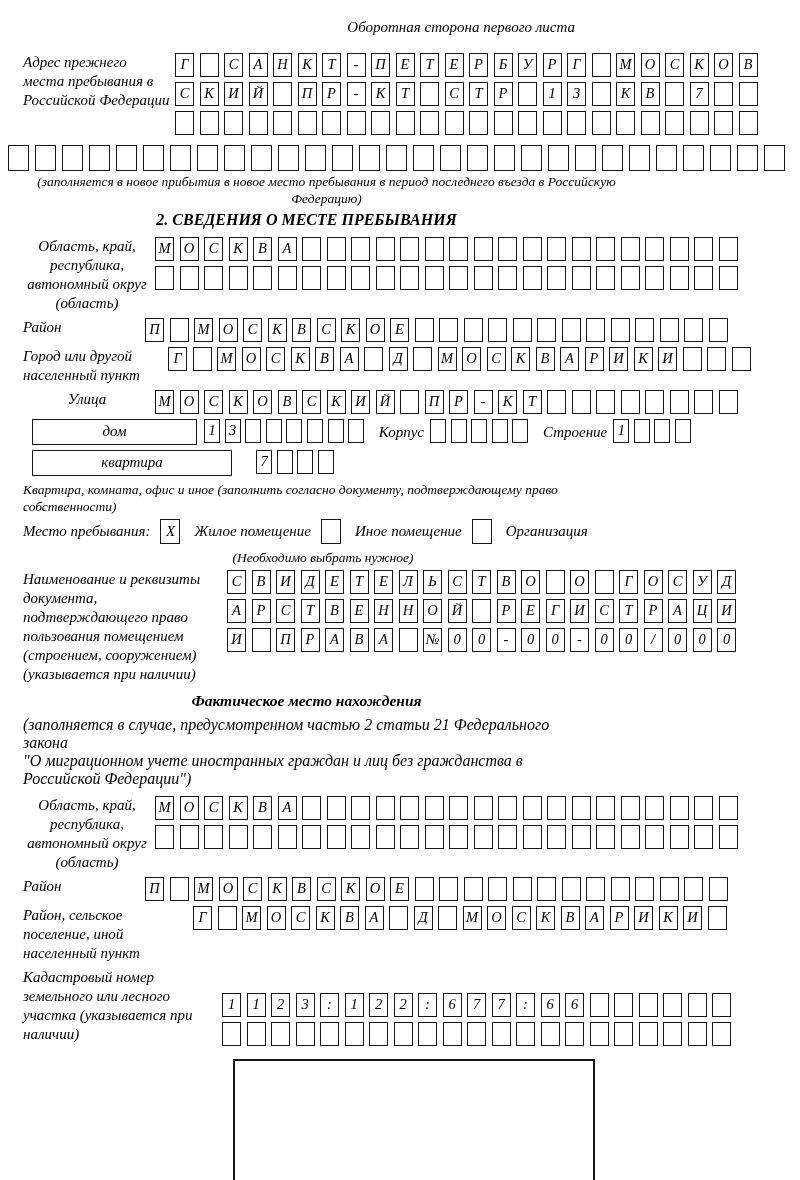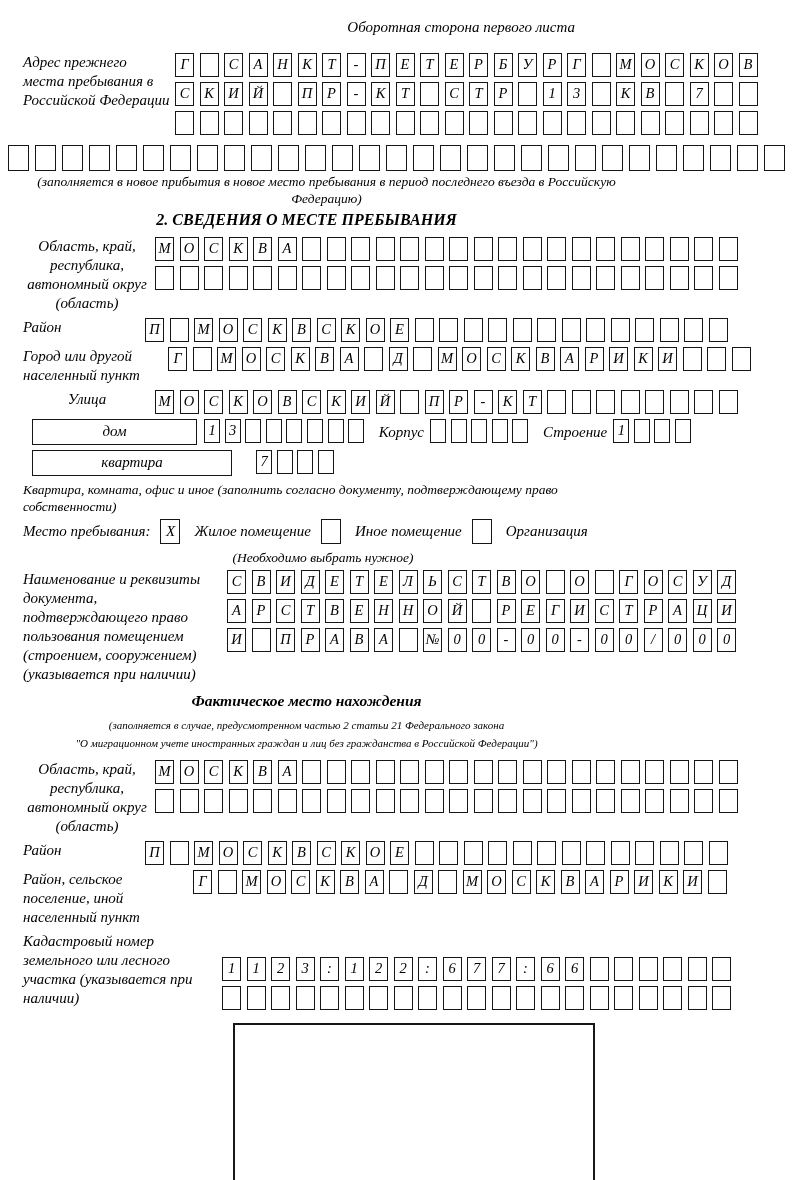--- a/index.html
+++ b/index.html
@@ -23,21 +23,21 @@
   .box-label{box-sizing:border-box;border:1.6px solid #161616;height:26px;text-align:center;
              font-size:15px;line-height:23px;flex-shrink:0;}
   .dom-box{width:165px;margin-left:9px;margin-right:7px;}
   .kv-box{width:200px;margin-left:9px;margin-right:24px;}
   .inline-lbl{font-size:15px;line-height:26px;margin:0 6px 0 10px;flex-shrink:0;}
   .chk{display:inline-block;box-sizing:border-box;width:20px;height:25px;border:1.6px solid #161616;
        text-align:center;font-size:15px;line-height:22px;vertical-align:middle;margin:0 14px 0 10px;}
   .opt{font-size:15px;line-height:25px;vertical-align:middle;}
   .choose-note{width:600px;}
   .fact-title{font-size:15.5px;font-weight:bold;text-align:center;margin:8px 40px 6px 0;}
-  .fact-note{font-size:11px;line-height:18px;text-align:center;margin:0 40px 0 0;}
+  .fact-note{font-size:16px;line-height:18px;margin:0 40px 0 0;}
   .kad-cells{margin-top:25px;}
   .stamp-wrap{width:388px;margin-left:auto;margin-right:22px;margin-top:8px;}
   .stamp-box{box-sizing:border-box;width:362px;height:172px;border:2px solid #161616;margin:0 auto 8px auto;}
   .ml-full{margin-left:-15px;margin-top:1px;}
 </style>
 </head>
 <body>
 
 <div class="page">
 

